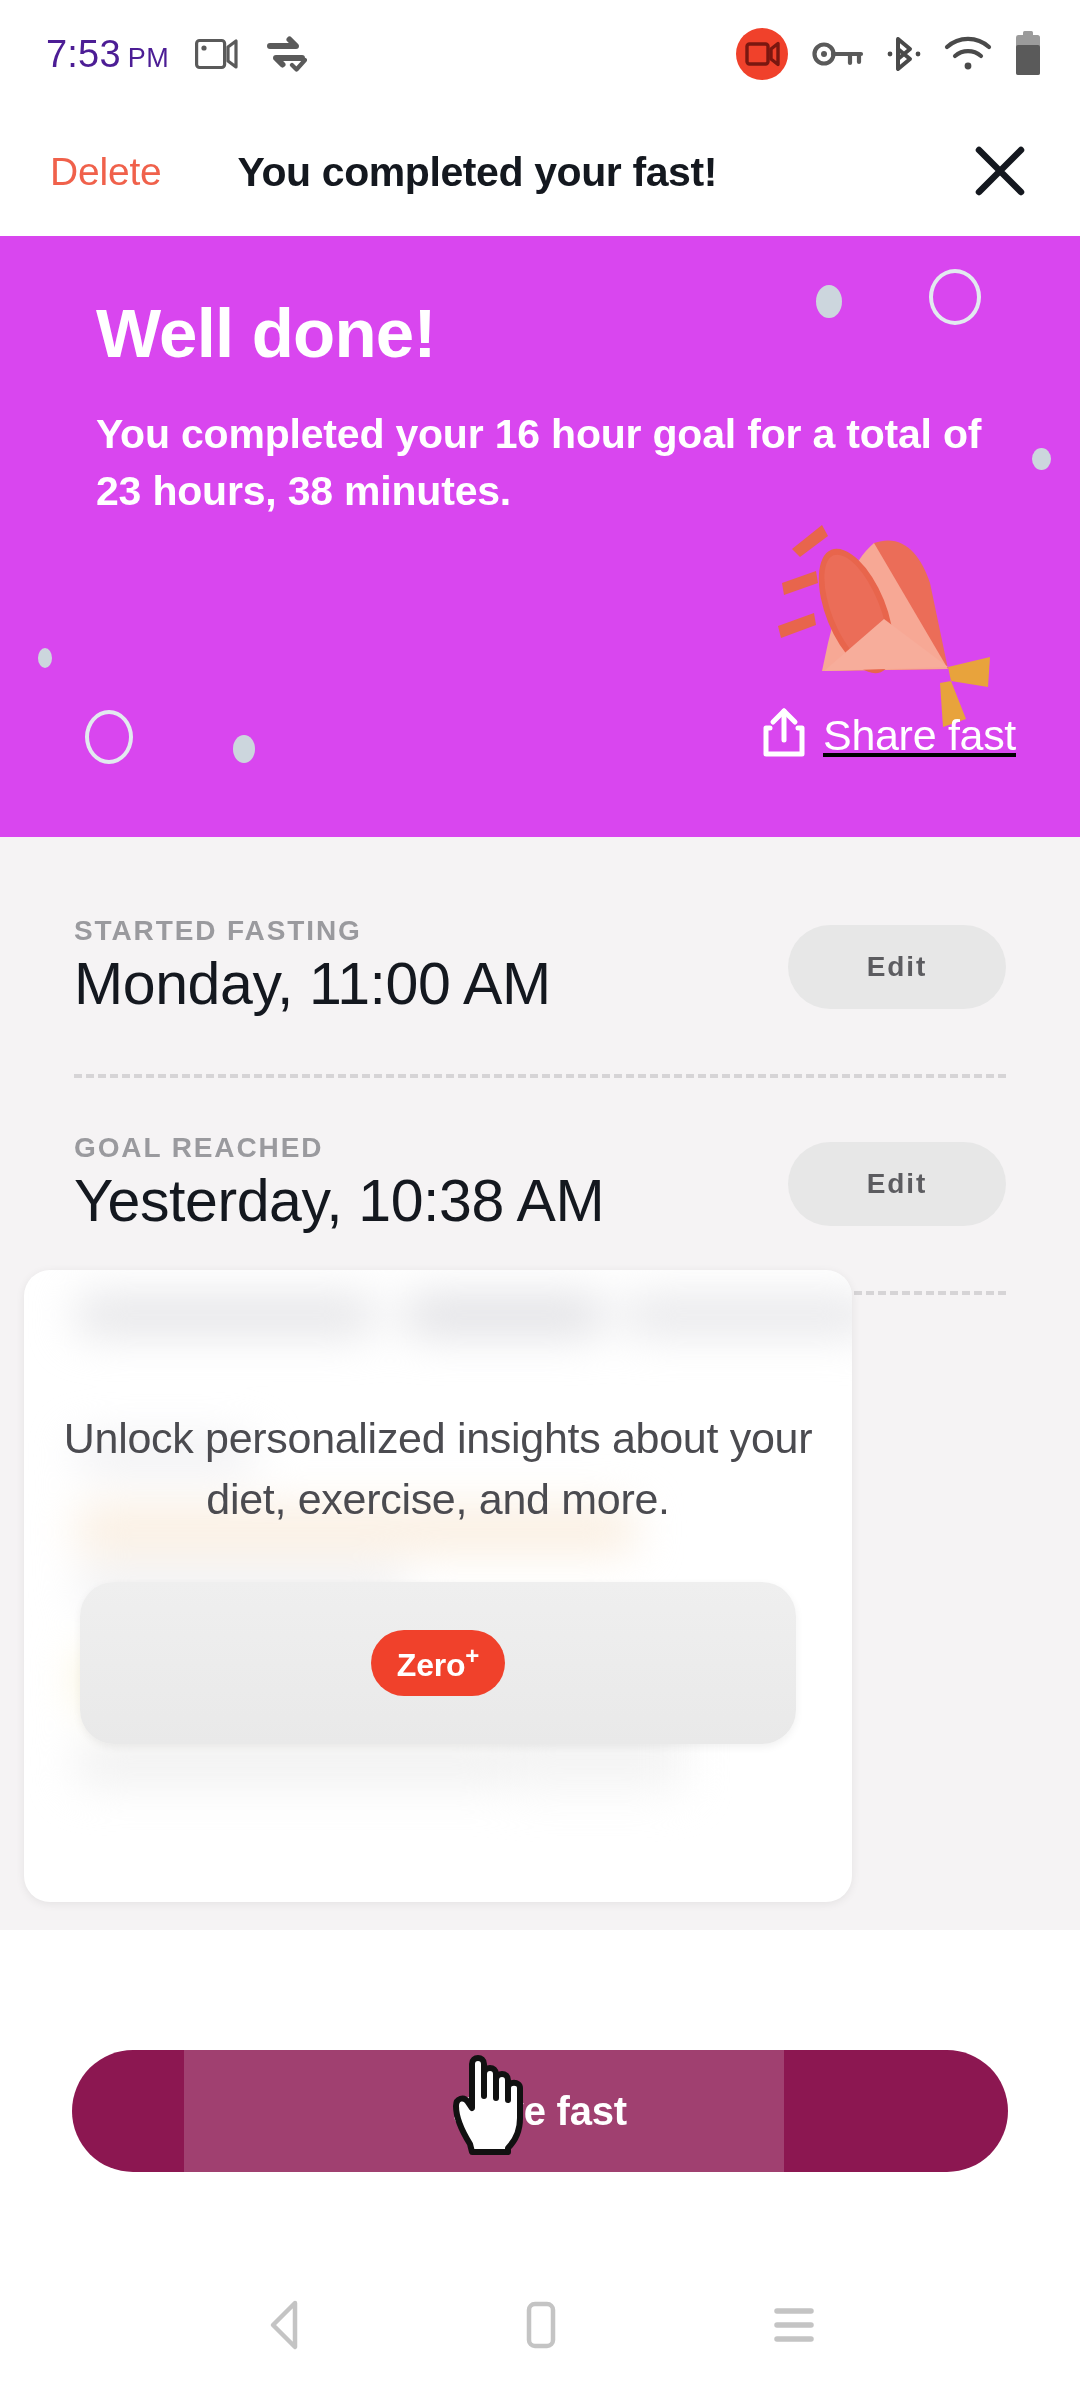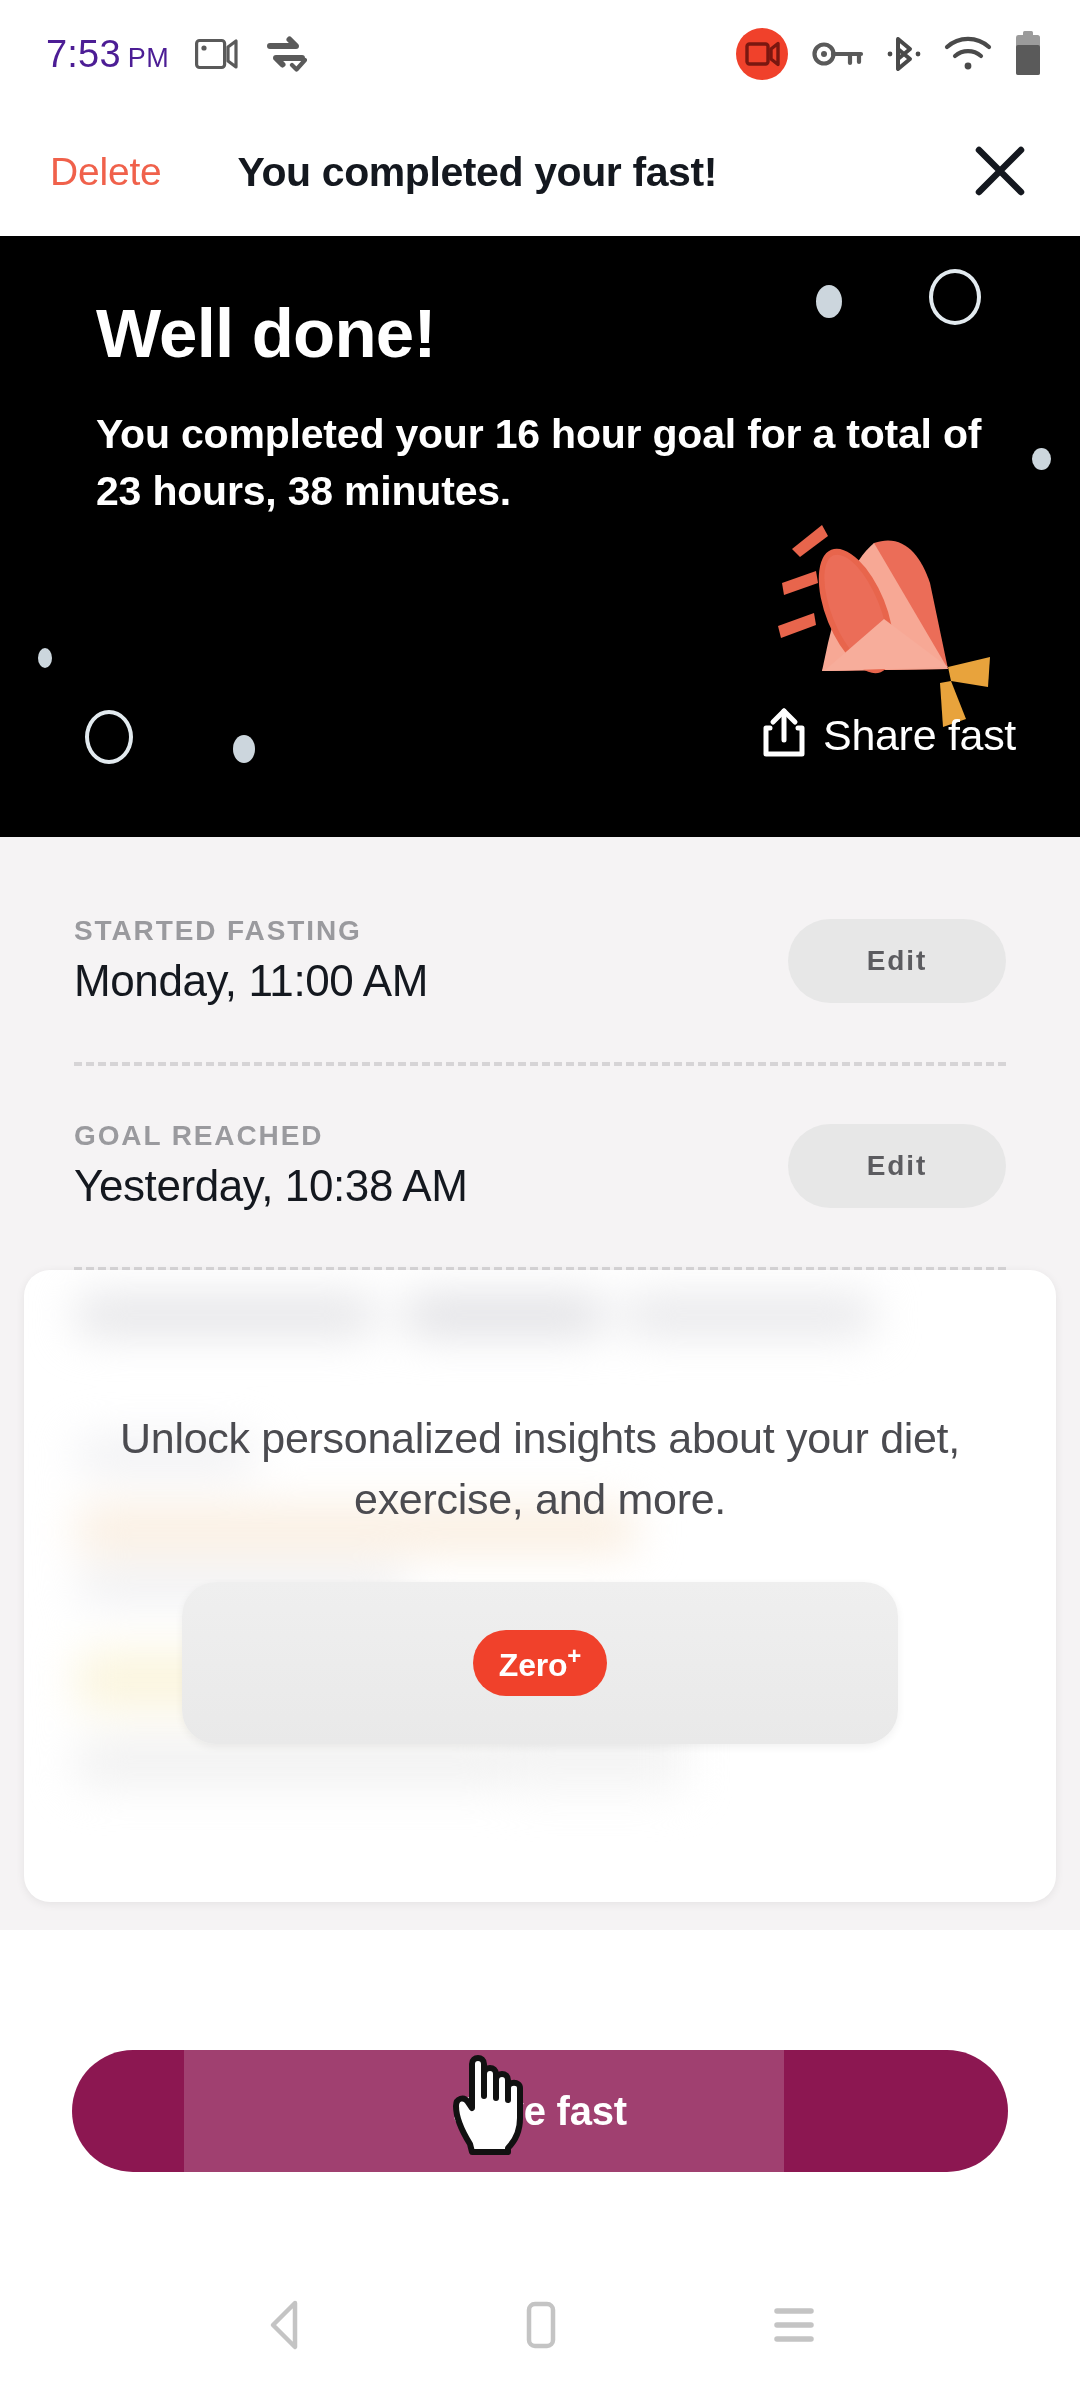--- a/index.html
+++ b/index.html
@@ -37,21 +37,21 @@
   .appbar-title {
     flex: 1; font-size: 41px; font-weight: 700; color: #14181F;
     letter-spacing: -0.4px; margin-left: 32px;
   }
   .close-btn { width: 72px; height: 72px; display: flex; align-items: center;
                justify-content: center; cursor: pointer; background: none; border: none; }
 
   
   .hero {
     position: absolute; top: 236px; left: 0; width: 1080px; height: 601px;
-    background: #000000; overflow: hidden;
+    background: #d946ef; overflow: hidden;
   }
   .hero-inner { position: relative; z-index: 3; padding: 62px 96px 0 96px; }
   .hero-title {
     font-size: 69px; font-weight: 700; color: #ffffff; letter-spacing: -0.8px;
     line-height: 1.05;
   }
   .hero-sub {
     margin-top: 36px; font-size: 41px; color: #ffffff; line-height: 1.38;
     font-weight: 700; letter-spacing: -0.2px; max-width: 900px;
   }
@@ -70,35 +70,35 @@
     position: absolute; top: 837px; left: 0; width: 1080px; height: 1093px;
     background: #F5F3F4;
   }
   .row { position: relative; padding: 0 74px; }
   .row-flex { display: flex; align-items: center; justify-content: space-between; }
   .row-label {
     font-size: 28px; font-weight: 700; color: #9A9A9E;
     letter-spacing: 1.9px; text-transform: uppercase;
   }
   .row-value {
-    margin-top: 9px; font-size: 44px; color: #14181F; font-weight: 400;
+    margin-top: 3px; font-size: 59px; color: #14181F; font-weight: 400;
     letter-spacing: -0.4px;
   }
   .edit-btn {
     width: 218px; height: 84px; border-radius: 42px; background: #E7E7E7;
     border: none; cursor: pointer; font-family: inherit;
     font-size: 28px; font-weight: 700; color: #5C5C60; letter-spacing: 1.9px;
   }
   .dashed {
     height: 0; border-top: 4px dashed #D6D4D6; margin: 0 74px;
   }
 
   
   .card {
-    position: absolute; left: 24px; top: 1270px; width: 1032px; height: 632px;
+    position: absolute; left: 24px; top: 1270px; width: 828px; height: 632px;
     background: #ffffff; border-radius: 26px;
     box-shadow: 0 2px 10px rgba(0,0,0,0.07); overflow: hidden;
   }
   .blur-layer { position: absolute; inset: 0; filter: blur(22px); }
   .bl { position: absolute; border-radius: 14px; }
   .card-content { position: absolute; inset: 0; z-index: 5;
                   display: flex; flex-direction: column; align-items: center; }
   .card-text {
     margin-top: 138px; font-size: 43px; color: #4B4B50; text-align: center;
     line-height: 1.42; font-weight: 400; letter-spacing: -0.3px; max-width: 880px;

